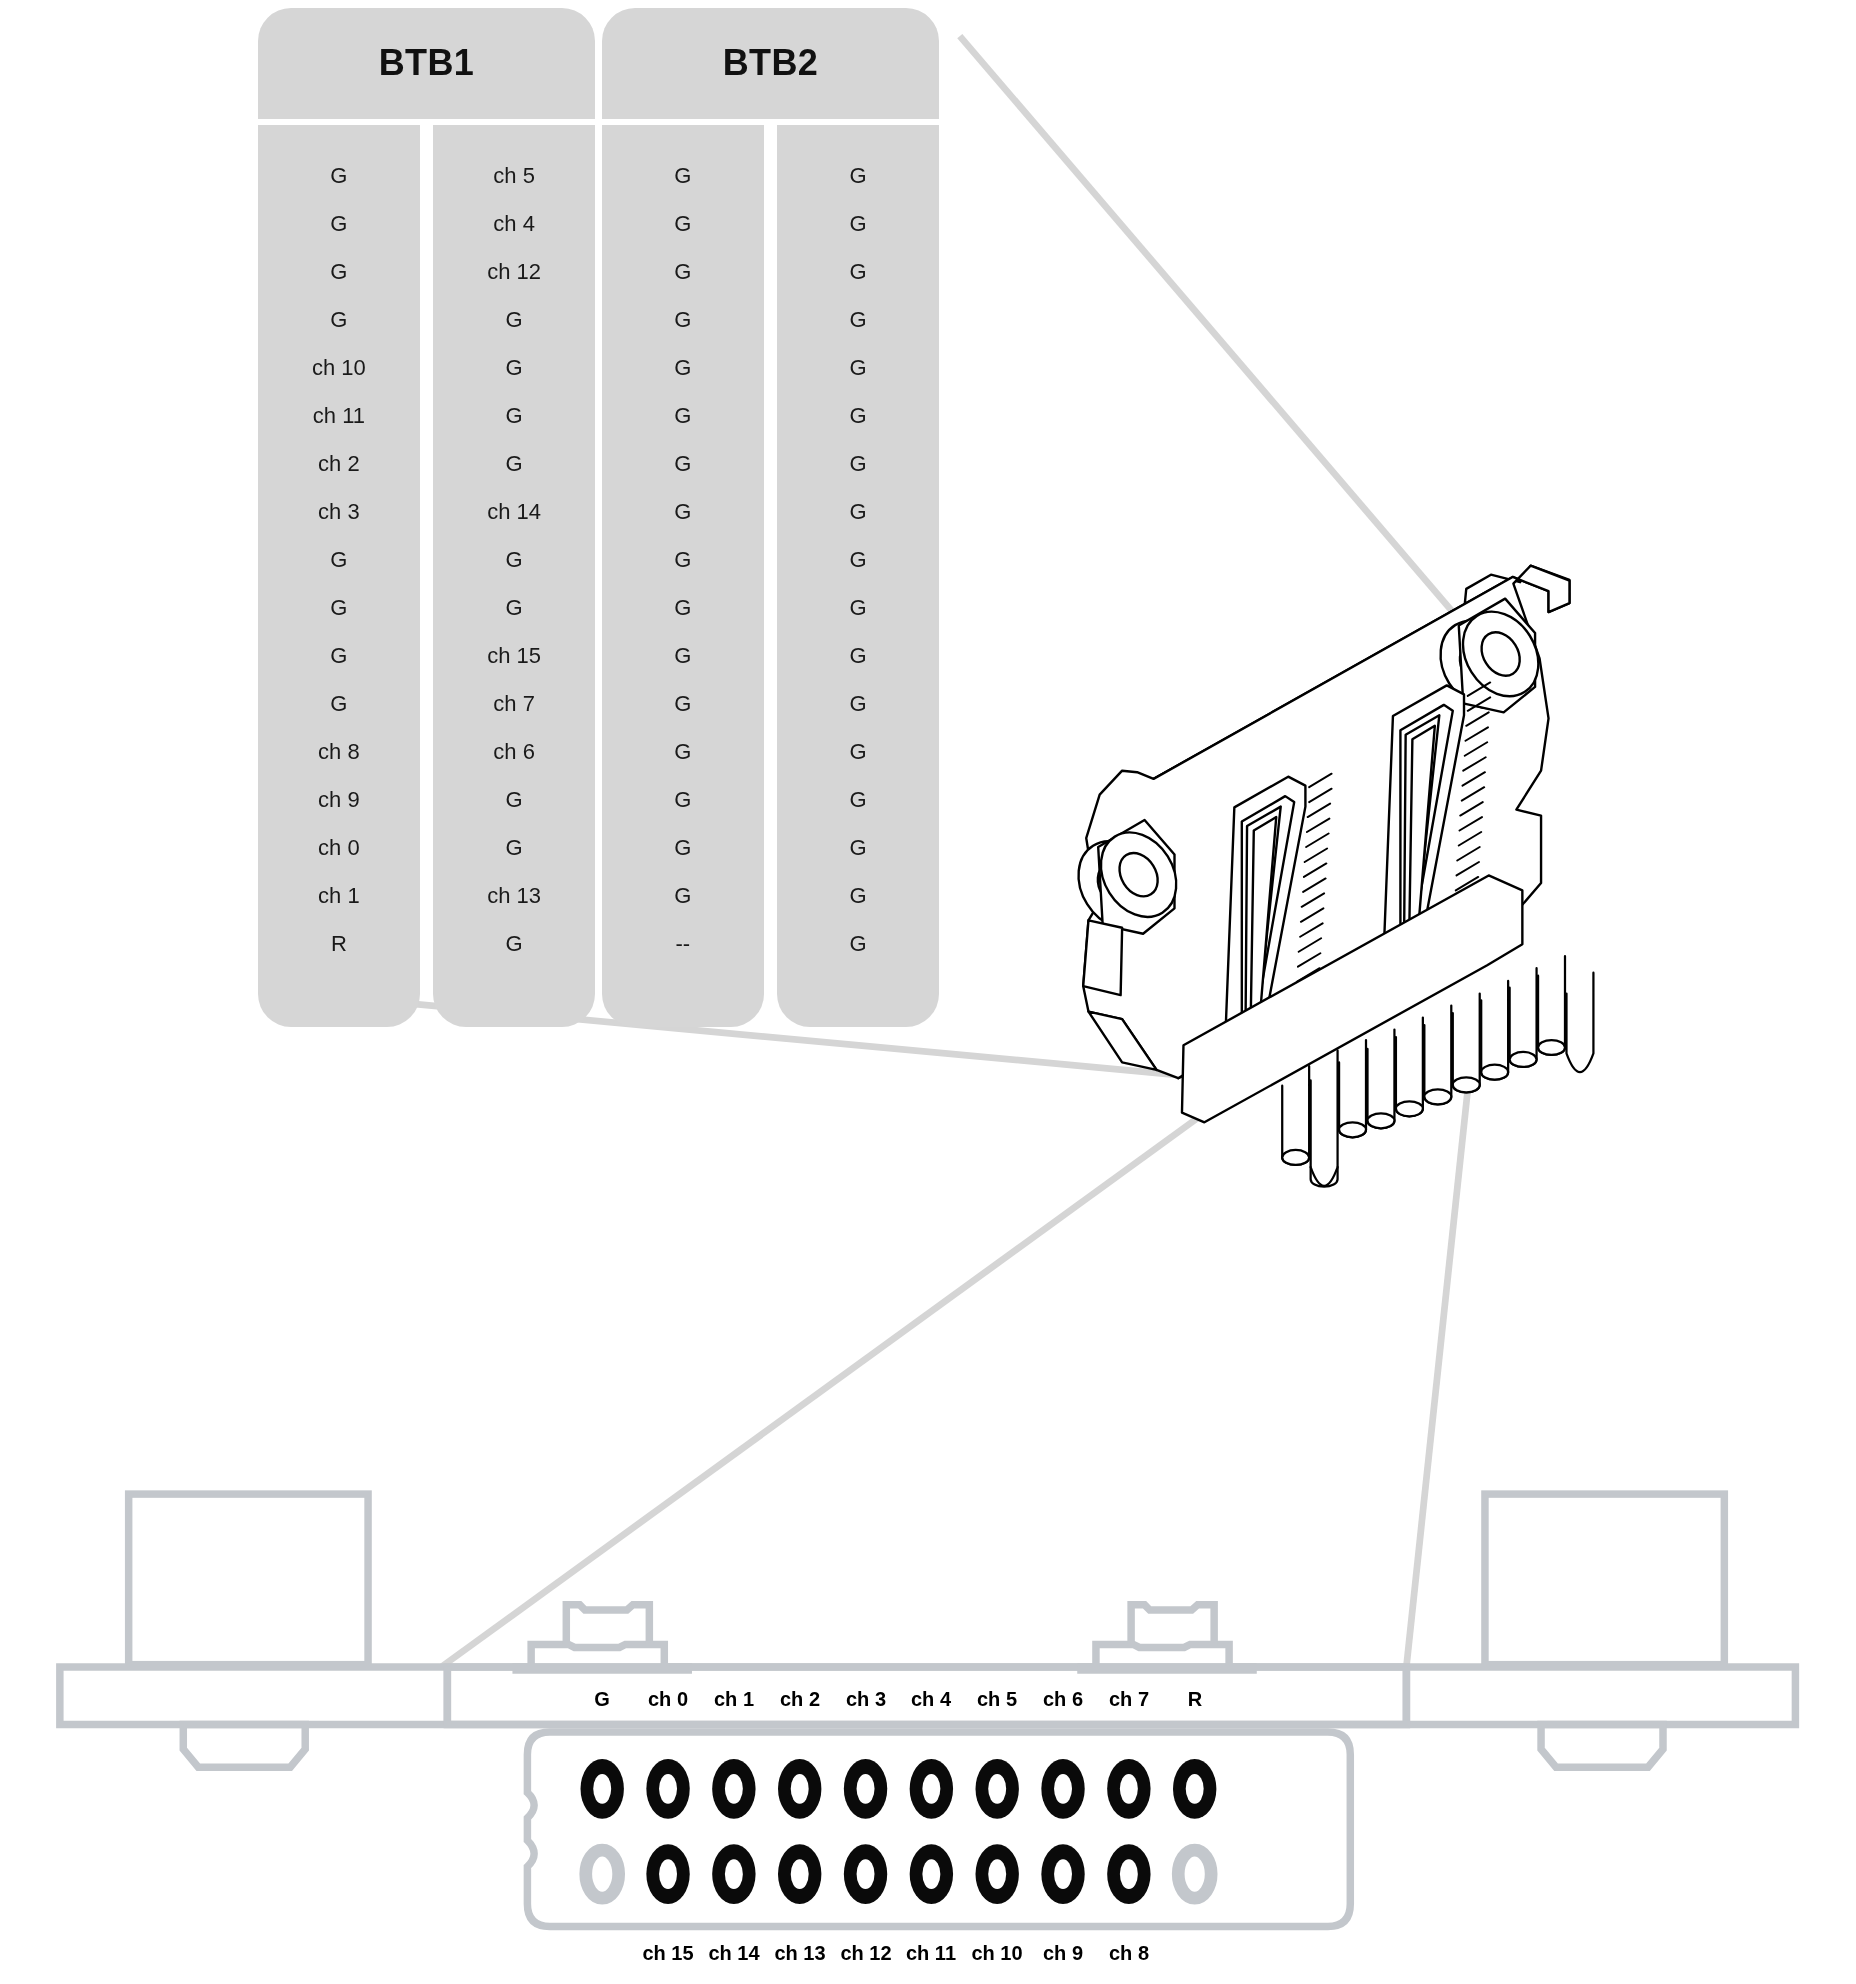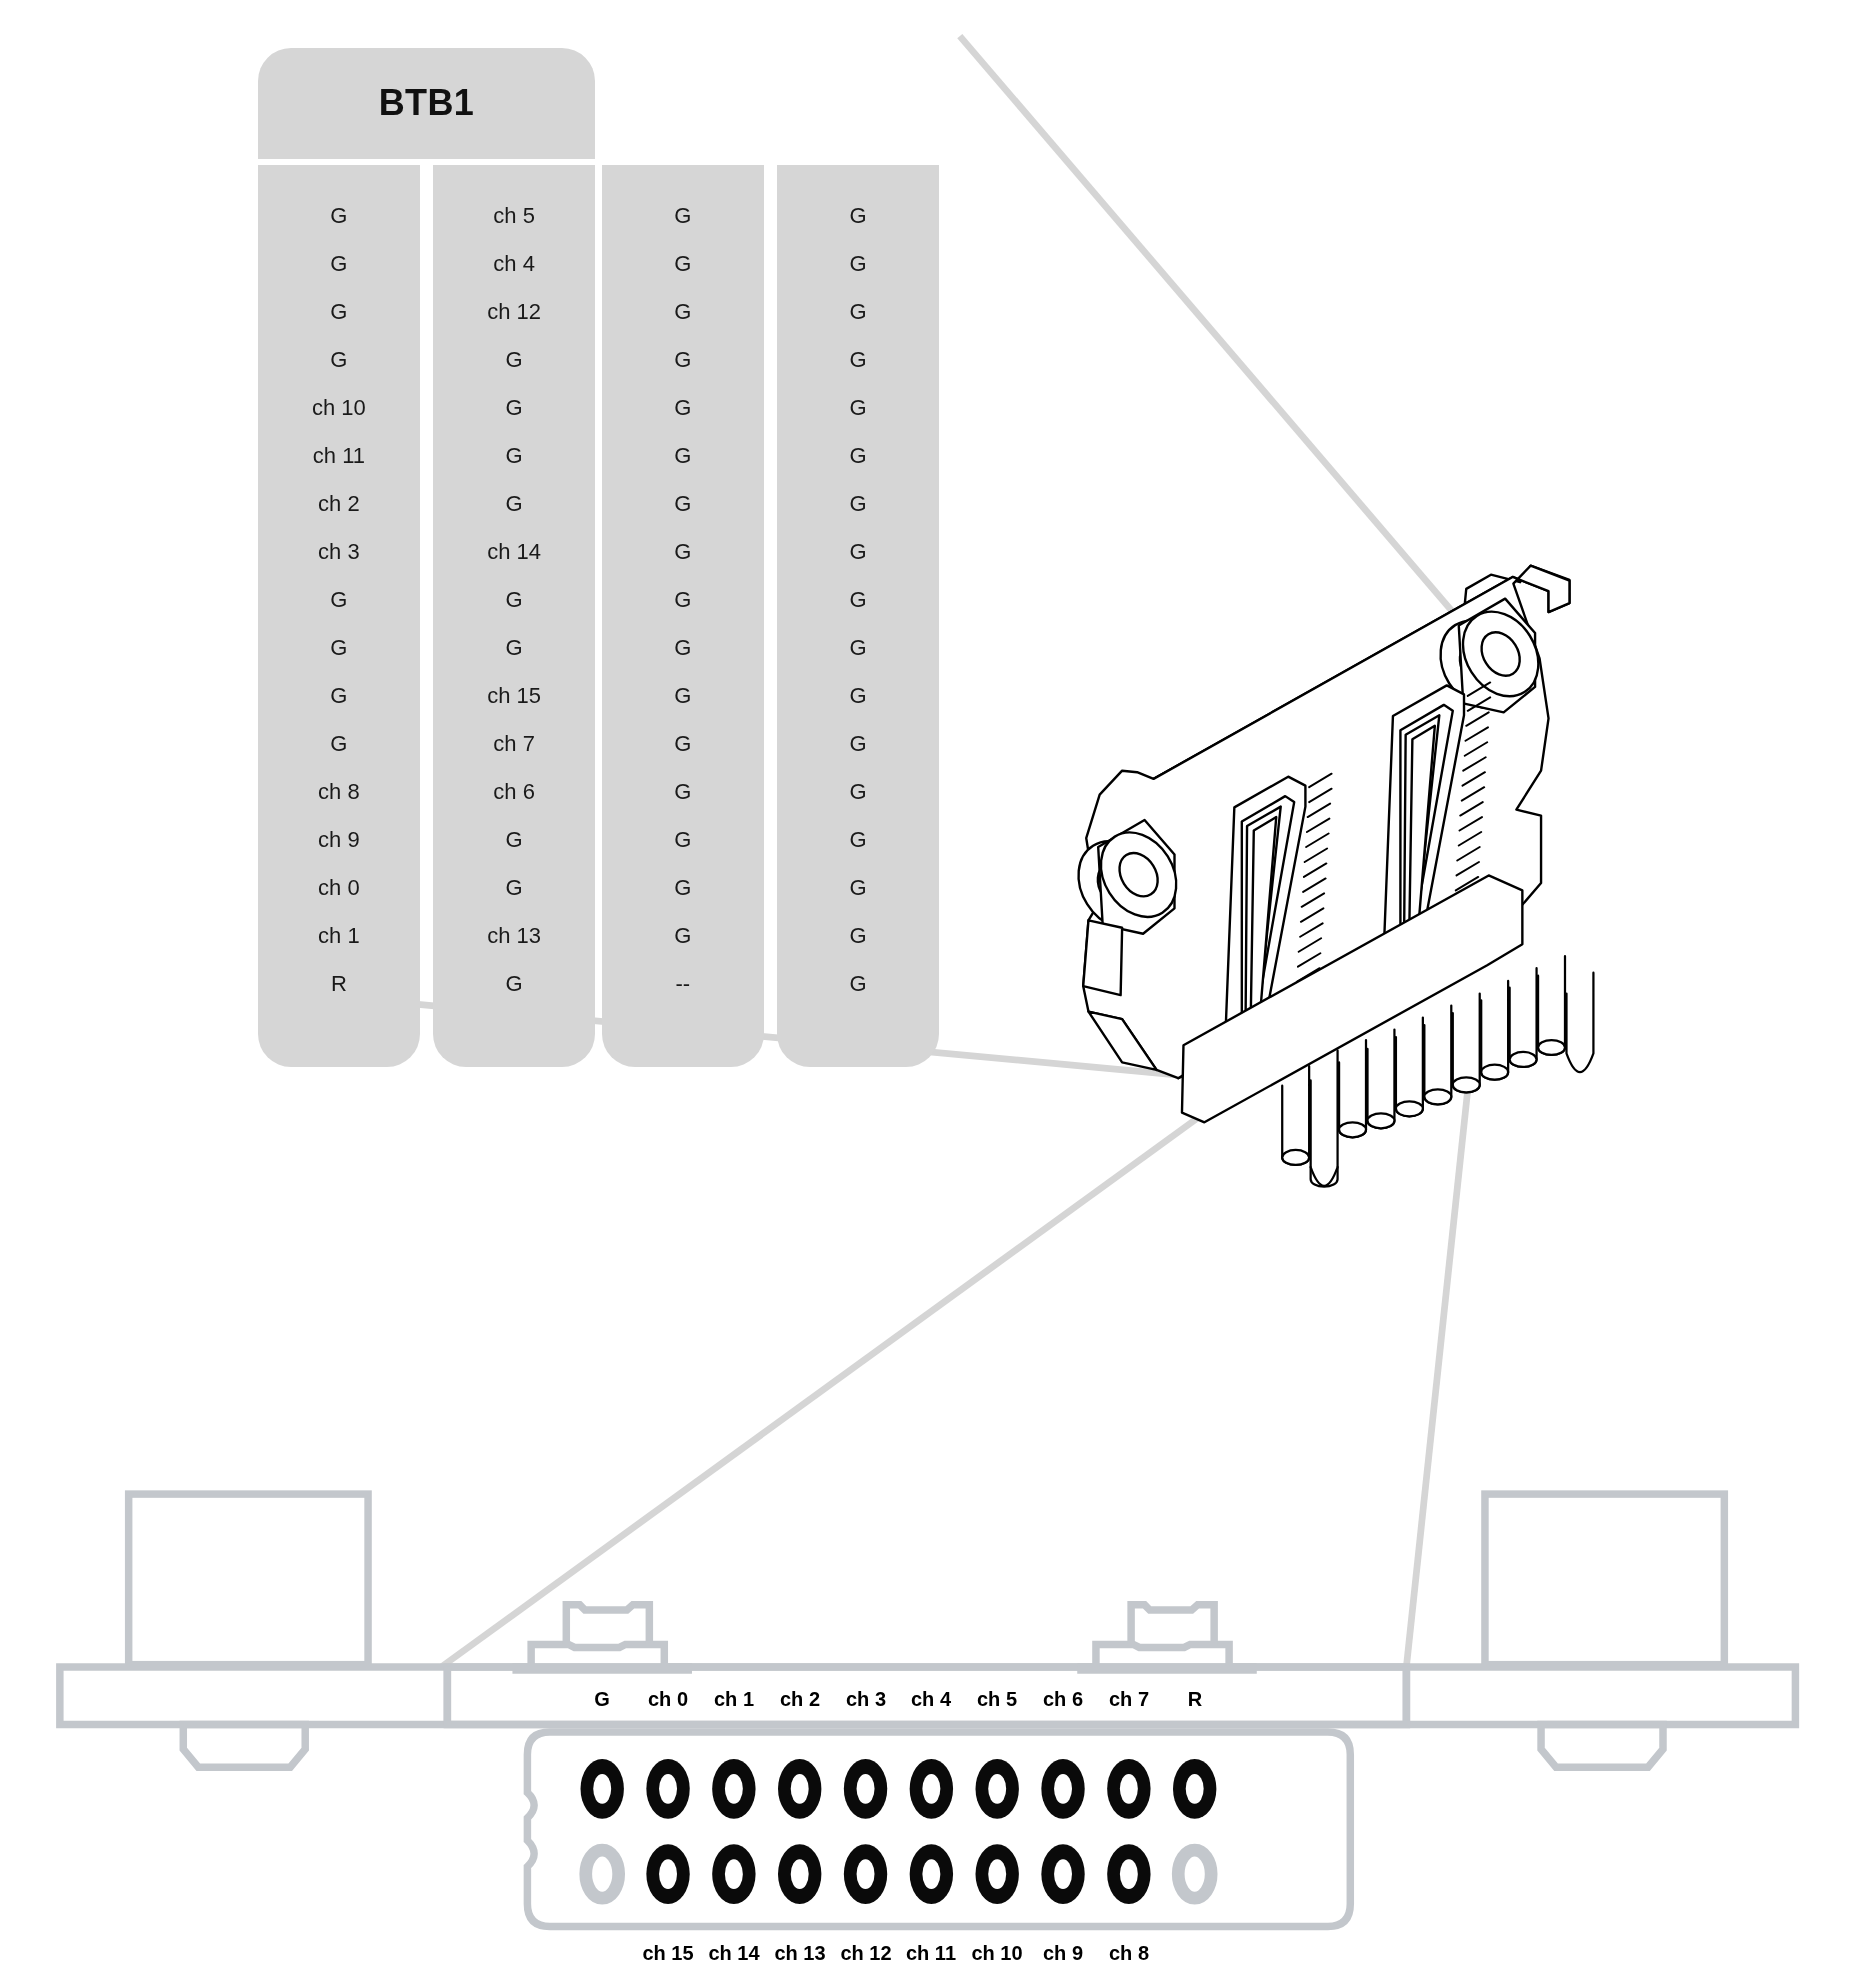--- a/index.html
+++ b/index.html
@@ -3,21 +3,21 @@
 <meta charset="utf-8">
 <style>
   html,body{margin:0;padding:0;background:#fff;}
   body{width:1856px;height:1985px;position:relative;overflow:hidden;
        font-family:"Liberation Sans","DejaVu Sans",sans-serif;}
   #stage{position:absolute;left:0;top:0;width:1856px;height:1985px;}
   svg.layer{position:absolute;left:0;top:0;width:1856px;height:1985px;overflow:visible;}
   .panels{position:absolute;left:0;top:0;}
 
   
-  .btb-group{position:absolute;margin-top:40px;}
+  .btb-group{position:absolute;}
   .btb-head{position:absolute;left:0;top:0;background:#d6d6d6;
             border-radius:33px 33px 0 0;display:flex;align-items:center;
             justify-content:center;}
   .btb-head span{font-size:36px;font-weight:bold;color:#111;letter-spacing:0.4px;}
   .btb-cols{position:absolute;display:flex;}
   .btb-col{background:#d6d6d6;border-radius:0 0 33px 33px;
            display:flex;flex-direction:column;align-items:center;}
   .btb-cell{font-size:22px;color:#1a1a1a;line-height:1;
             display:flex;align-items:center;justify-content:center;width:100%;}
 
@@ -82,20 +82,23 @@
             <div class="btb-cell" style="height: 48px;">ch 6</div>
             <div class="btb-cell" style="height: 48px;">G</div>
             <div class="btb-cell" style="height: 48px;">G</div>
             <div class="btb-cell" style="height: 48px;">ch 13</div>
             <div class="btb-cell" style="height: 48px;">G</div>
           </div>
       </div>
     </div>
 
     <div class="btb-group" style="left:602px;top:7.5px;width:337px;height:991px;">
+      <div class="btb-head" style="width:337px;height:111px;">
+        <span>BTB2</span>
+      </div>
       <div class="btb-cols" style="left:0;top:117px;width:337px;height:875px;">
         <div class="btb-col" style="width:162px;height:875px;padding-top:27px;">
             <div class="btb-cell" style="height: 48px;">G</div>
             <div class="btb-cell" style="height: 48px;">G</div>
             <div class="btb-cell" style="height: 48px;">G</div>
             <div class="btb-cell" style="height: 48px;">G</div>
             <div class="btb-cell" style="height: 48px;">G</div>
             <div class="btb-cell" style="height: 48px;">G</div>
             <div class="btb-cell" style="height: 48px;">G</div>
             <div class="btb-cell" style="height: 48px;">G</div>

